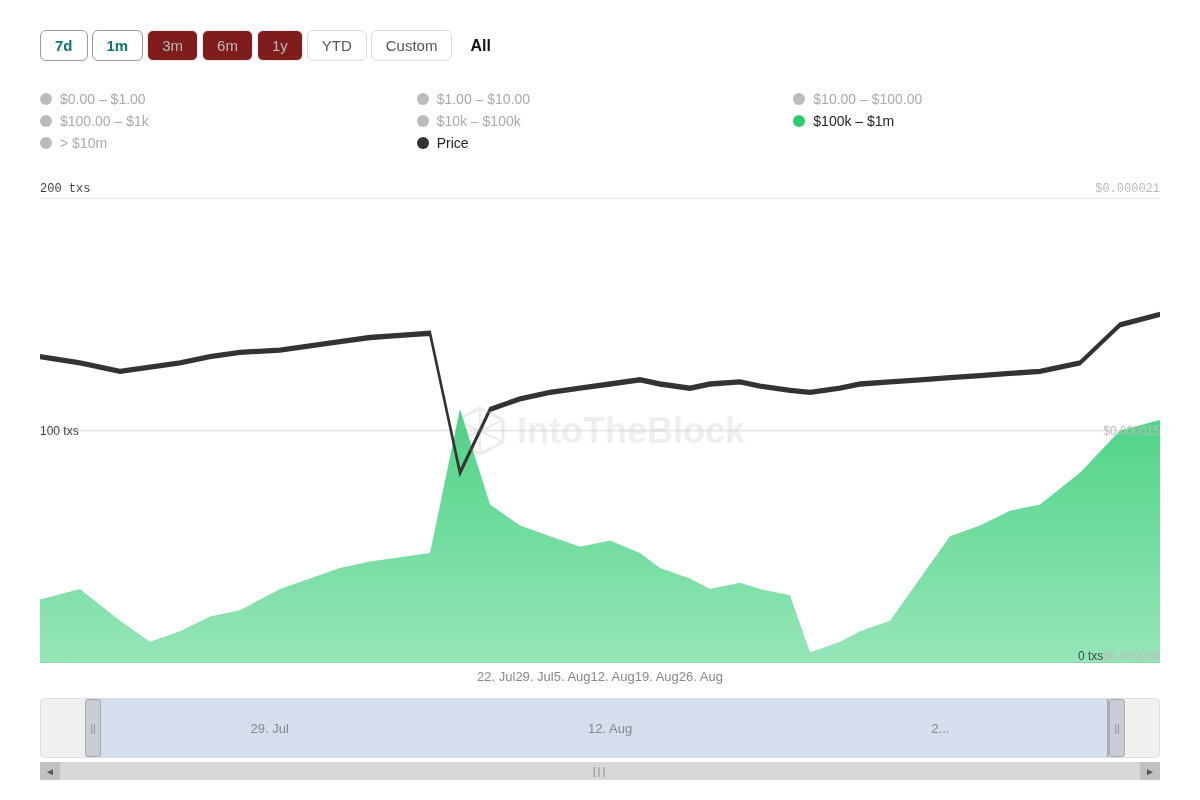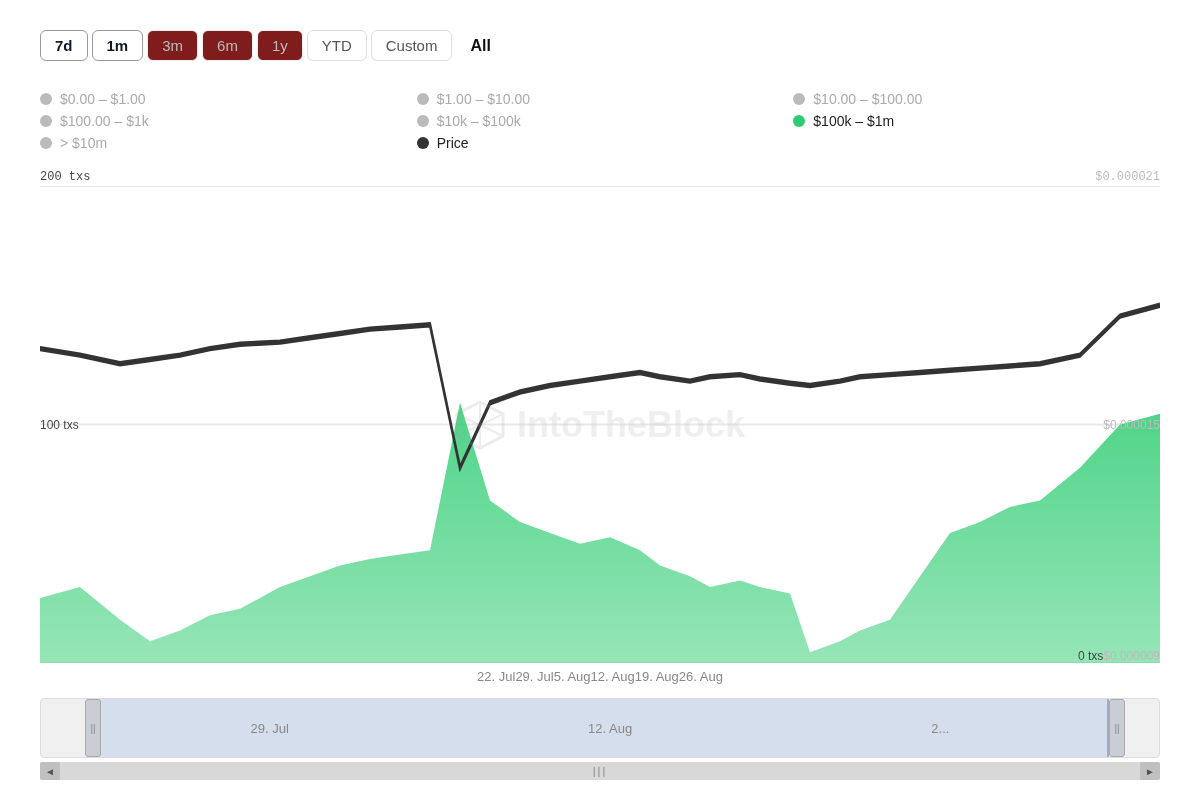--- a/index.html
+++ b/index.html
@@ -30,40 +30,40 @@
       border-radius: 6px;
       background: #fff;
       font-size: 15px;
       color: #555;
       cursor: pointer;
       font-weight: 400;
     }
     .time-btn.active {
       border-color: #999;
       font-weight: 600;
-      color: #0f172a;
+      color: #0f766e;
     }
     .time-btn.disabled {
       color: #bbb;
       border-color: #eee;
       background: #7f1d1d;
     }
     .time-btn.bold {
       font-weight: 700;
       border: none;
       font-size: 16px;
       color: #111;
       text-align: center;
     }
     
     .legend {
       display: grid;
       grid-template-columns: repeat(3, 1fr);
       gap: 6px 10px;
-      margin-bottom: 19px;
+      margin-bottom: 31px;
     }
     .legend-item {
       display: flex;
       align-items: center;
       gap: 8px;
       font-size: 14px;
       color: #aaa;
     }
     .legend-item.active {
       color: #222;

